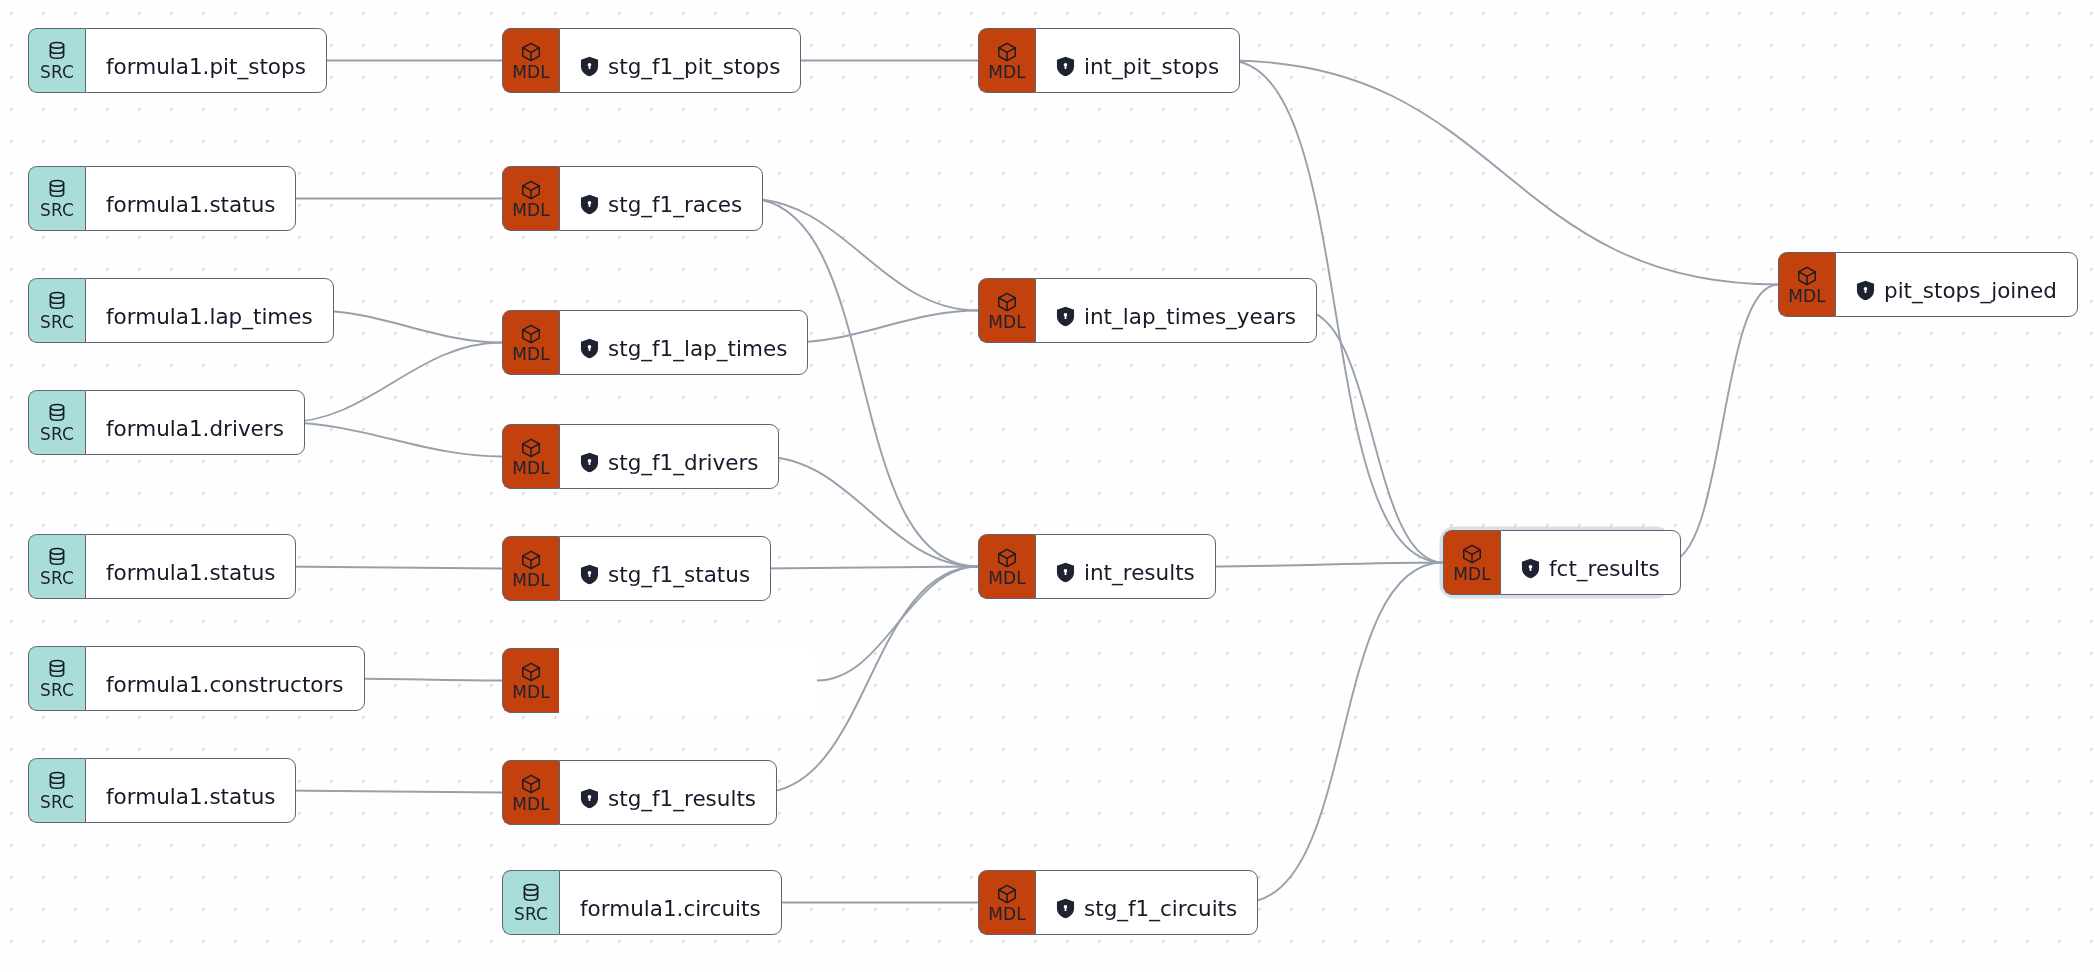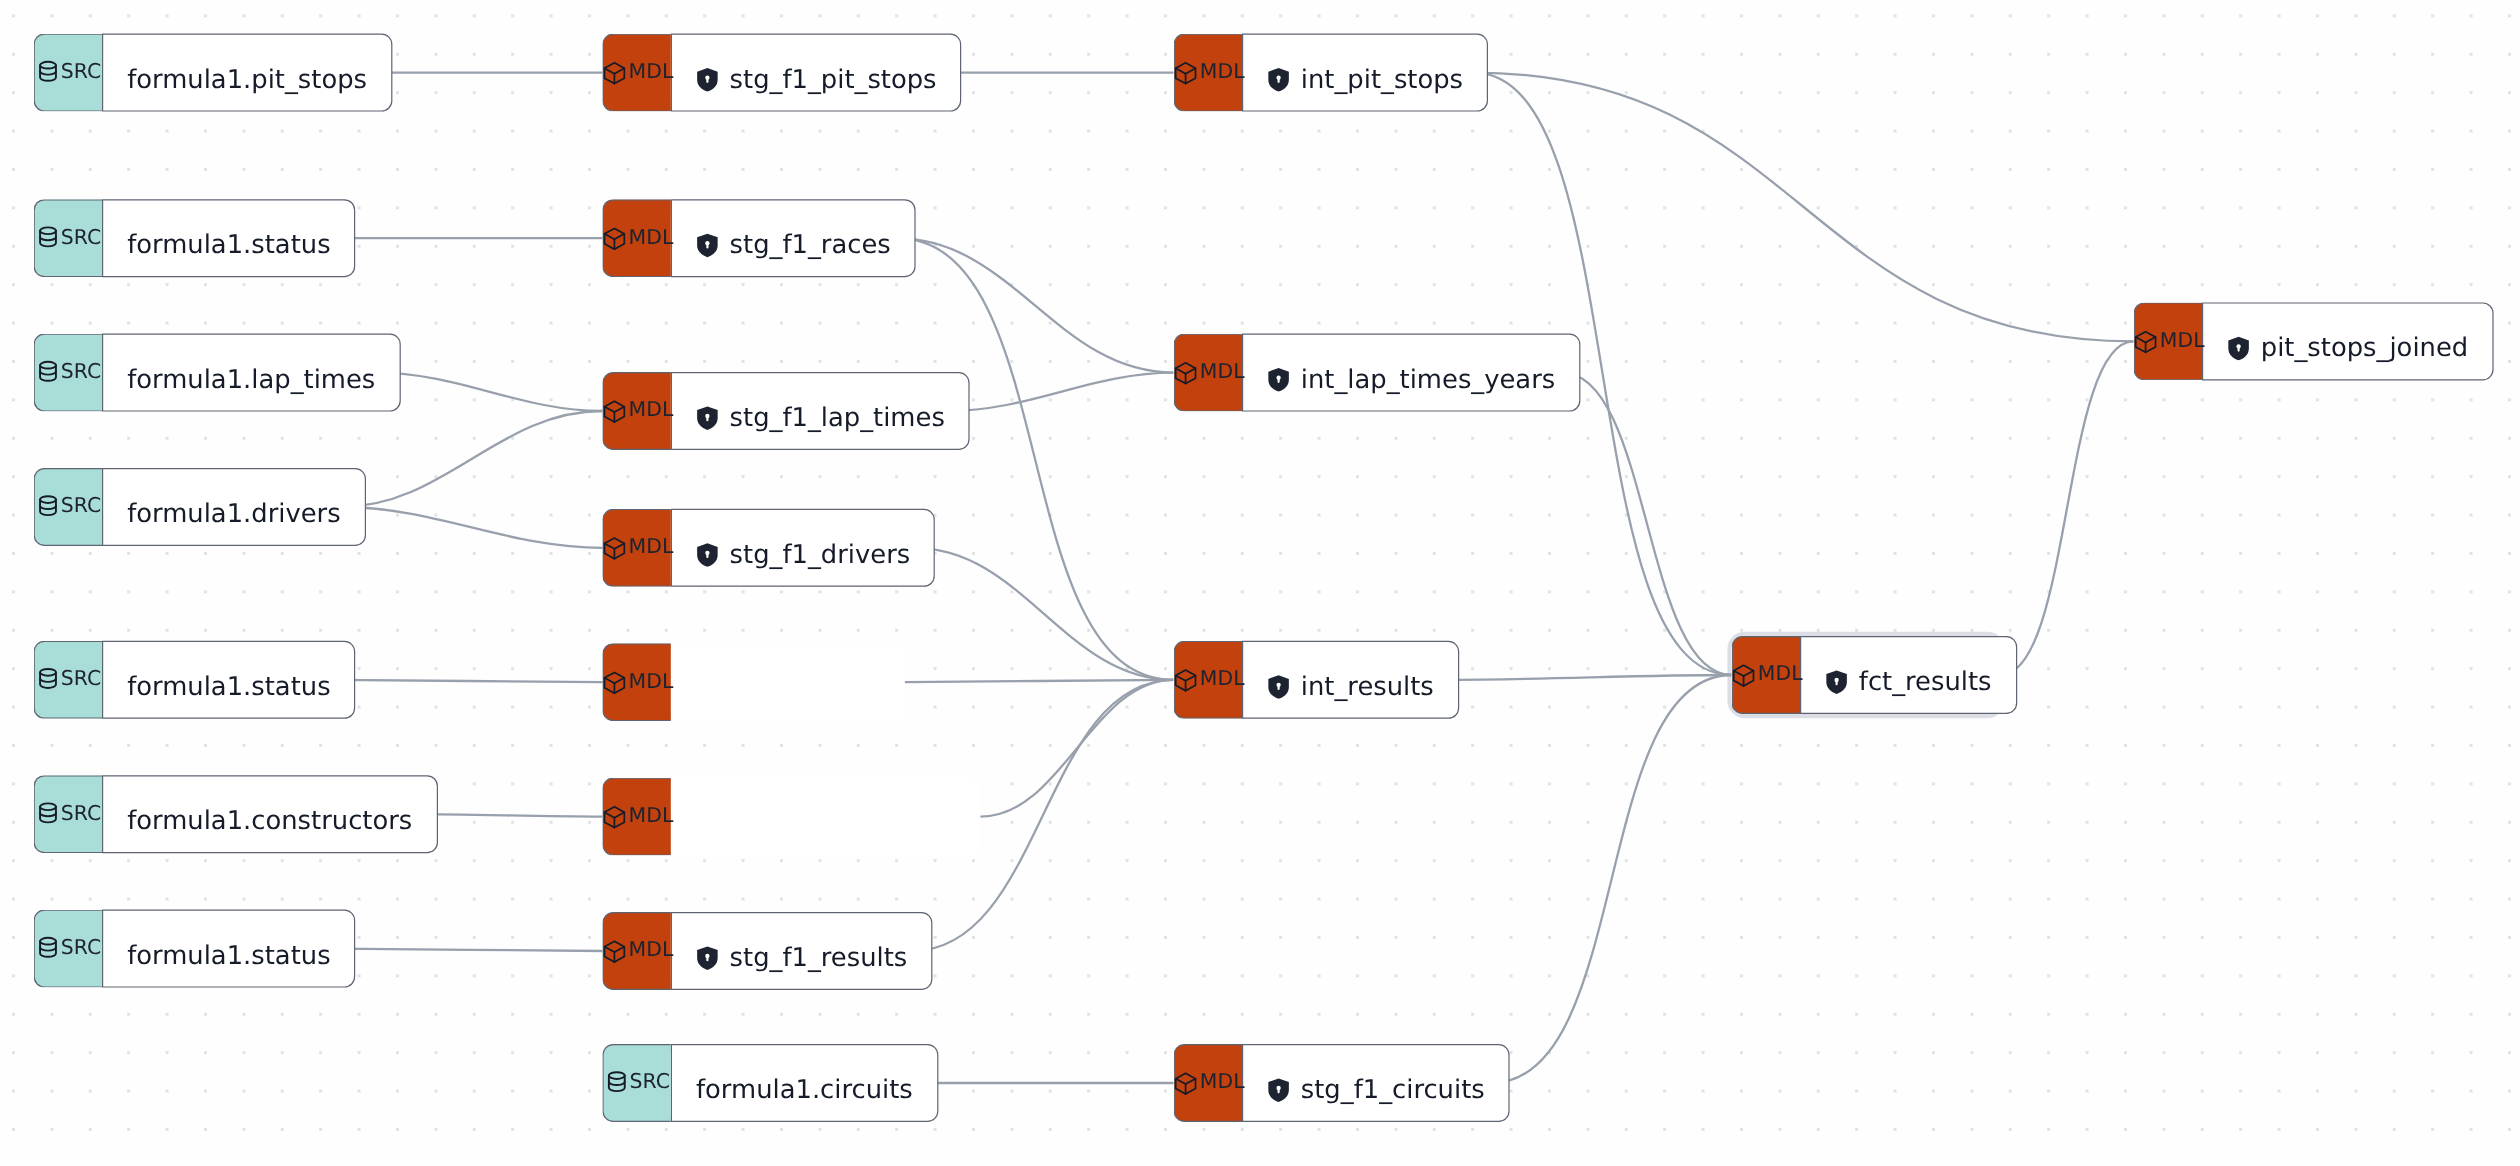--- a/index.html
+++ b/index.html
@@ -39,21 +39,21 @@
     height:65px;
     box-sizing:border-box;
     border-radius:9px;
     background:#ffffff;
     cursor:pointer;
   }
   .node .badge{
     width:57px;
     flex:0 0 57px;
     display:flex;
-    flex-direction:row;
+    flex-direction:column;
     align-items:center;
     justify-content:center;
     gap:1px;
     border:1.6px solid #5e6472;
     border-right:none;
     border-radius:9px 0 0 9px;
     box-sizing:border-box;
     z-index:2;
   }
   .node .badge .gfx{
@@ -345,20 +345,30 @@
         <div class="badge">
           <div class="gfx">
             <svg class="gfxsvg" width="22" height="22" viewBox="0 0 24 24" fill="none" stroke="#151b28" stroke-width="1.55" stroke-linecap="round" stroke-linejoin="round">
               <path d="M12 2.6 21 7.5v9L12 21.4 3 16.5v-9z"></path>
               <path d="M3 7.5 12 12.4 21 7.5"></path>
               <path d="M12 12.4v9"></path>
             </svg>
           </div>
           <div class="btxt">MDL</div>
         </div>
+        <div class="body">
+          <span style="display: flex;">
+            <svg class="shield" width="19" height="21" viewBox="0 0 20 22" aria-hidden="true">
+              <path d="M10 0.7 19 3.9v7.0c0 5.1-3.6 8.6-9 10.4C4.6 19.5 1 16.0 1 10.9V3.9z" fill="#1d2330"></path>
+              <circle cx="10" cy="9.1" r="1.9" fill="#ffffff"></circle>
+              <rect x="9.05" y="9.6" width="1.9" height="4.1" rx="0.95" fill="#ffffff"></rect>
+            </svg>
+          </span>
+          <span class="label">stg_f1_status</span>
+        </div>
       </div>
       <div class="node mdl" style="left: 502px; top: 648px; width: 315px;">
         <div class="badge">
           <div class="gfx">
             <svg class="gfxsvg" width="22" height="22" viewBox="0 0 24 24" fill="none" stroke="#151b28" stroke-width="1.55" stroke-linecap="round" stroke-linejoin="round">
               <path d="M12 2.6 21 7.5v9L12 21.4 3 16.5v-9z"></path>
               <path d="M3 7.5 12 12.4 21 7.5"></path>
               <path d="M12 12.4v9"></path>
             </svg>
           </div>

